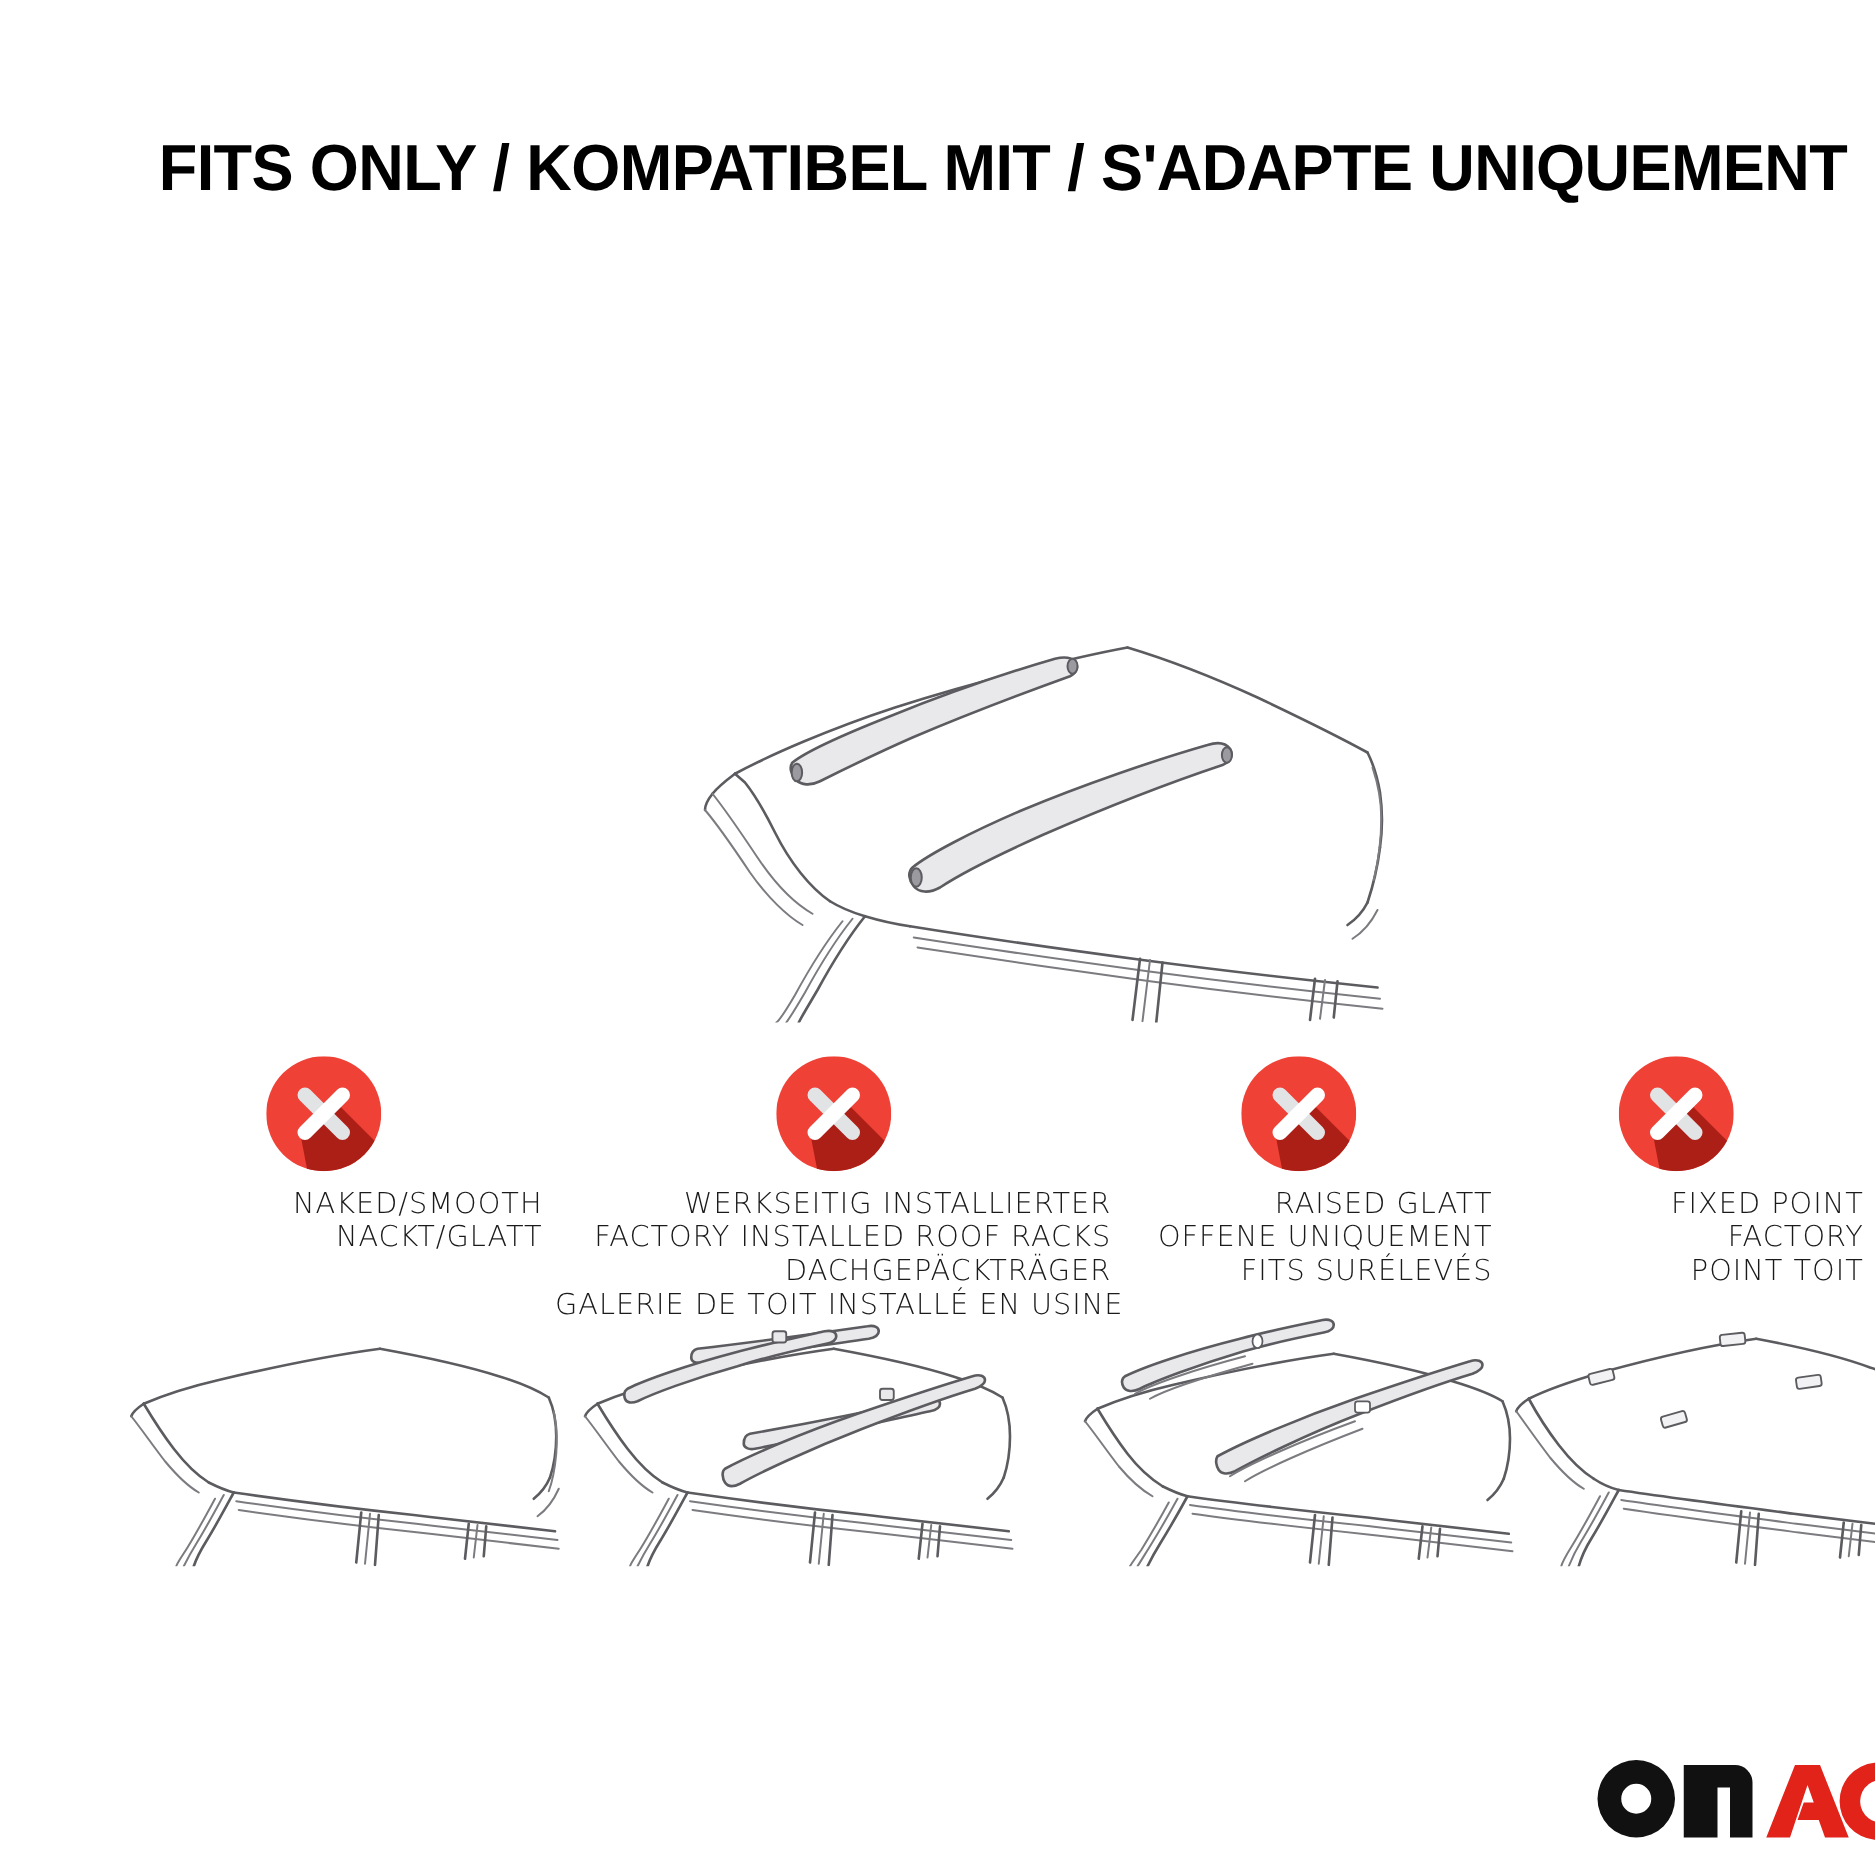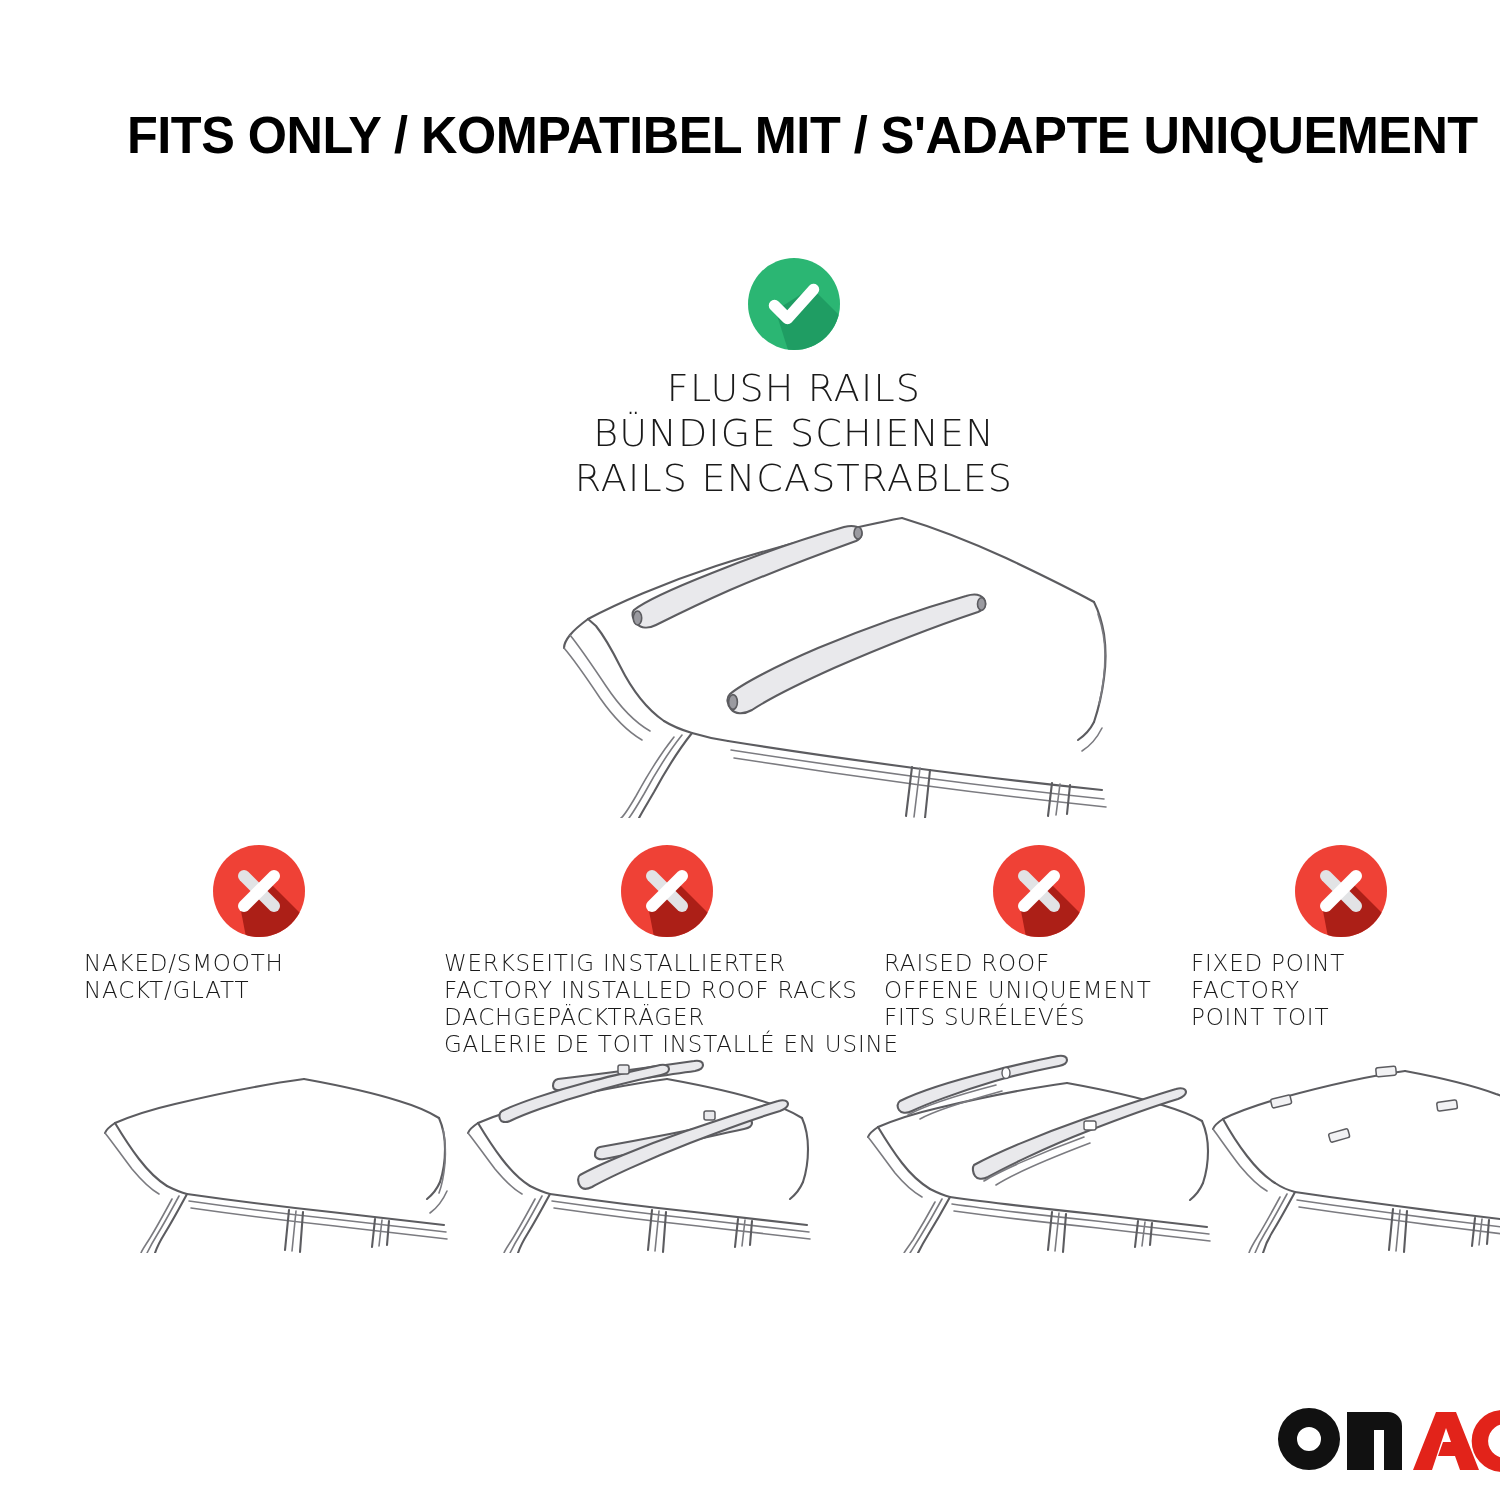--- a/index.html
+++ b/index.html
@@ -63,21 +63,21 @@
 
   
   .neg-row{
     position:absolute;
     left:0;top:845px;
     width:1500px;height:430px;
   }
   .neg-col{
     position:absolute;
     top:0;
-    text-align:left;
+    text-align:right;
   }
   .neg-icon{
     position:relative;
     width:92px;height:92px;
     margin:0 auto;
   }
   .neg-icon svg{display:block;width:92px;height:92px;}
 
   .neg-lines{
     margin-top:13px;
@@ -123,45 +123,20 @@
   .line-art-thin{fill:none;stroke:#7b7b80;stroke-width:1.6;stroke-linecap:round;stroke-linejoin:round;}
   .rail-fill{fill:#e9e9ec;stroke:#5c5c60;stroke-width:2.1;stroke-linejoin:round;stroke-linecap:round;}
 </style>
 </head>
 <body>
 
 <div class="page">
 
   <div class="title">FITS ONLY / KOMPATIBEL MIT / S'ADAPTE UNIQUEMENT</div>
 
-  <div class="fits-block">
-
-    <div class="icon-wrap">
-      <svg viewBox="0 0 92 92" xmlns="http://www.w3.org/2000/svg">
-        <defs>
-          <clipPath id="clipGreen">
-              <circle cx="46" cy="46" r="46"></circle>
-            </clipPath>
-        </defs>
-        <circle cx="46" cy="46" r="46" fill="#2bb673"></circle>
-        <g clip-path="url(#clipGreen)">
-
-          <path d="M63.5 29.5 L92 58 L92 92 L40 92 L27.5 52.5 Z" fill="#1f9c62" opacity="0.95"></path>
-        </g>
-
-        <path d="M26.5 47.5 L39.5 60.5 L65.5 31.5" fill="none" stroke="#ffffff" stroke-width="11.5" stroke-linecap="round" stroke-linejoin="round"></path>
-      </svg>
-    </div>
-
-    <div class="fits-lines">
-      <div>FLUSH RAILS</div>
-      <div>BÜNDIGE SCHIENEN</div>
-      <div>RAILS ENCASTRABLES</div>
-    </div>
-  </div>
 
   <div class="main-roof">
     <svg viewBox="0 0 650 340" xmlns="http://www.w3.org/2000/svg">
 
       <path class="line-art" d="M418,40 C380,47 300,66 232,88 C180,105 132,126 104,141"></path>
       <path class="line-art" d="M418,40 C448,49 487,64 522,80 C560,98 590,113 610,124"></path>
       <path class="line-art" d="M104,141 C96,147 90,152 86,157"></path>
       <path class="line-art" d="M86,157 C82,162 80,166 80,170"></path>
 
       <path class="line-art" d="M104,141 L112,148 C120,158 128,172 136,188 C148,212 164,232 180,243"></path>
@@ -283,21 +258,21 @@
           <g clip-path="url(#clipRed2)">
             <path d="M55 36 L92 73 L92 92 L33 92 L28 66 Z" fill="#a81d16" opacity="0.95"></path>
           </g>
           <g stroke-linecap="round">
             <line x1="31" y1="31" x2="61" y2="61" stroke="#e2e3e5" stroke-width="12"></line>
             <line x1="61" y1="31" x2="31" y2="61" stroke="#ffffff" stroke-width="12"></line>
           </g>
         </svg>
       </div>
       <div class="neg-lines">
-        <div>RAISED ROOF</div>
+        <div>RAISED GLATT</div>
         <div>OFFENE UNIQUEMENT</div>
         <div>FITS SURÉLEVÉS</div>
       </div>
     </div>
 
     <div class="neg-col c3">
       <div class="neg-icon">
         <svg viewBox="0 0 92 92" xmlns="http://www.w3.org/2000/svg">
           <defs>
               <clipPath id="clipRed3">

